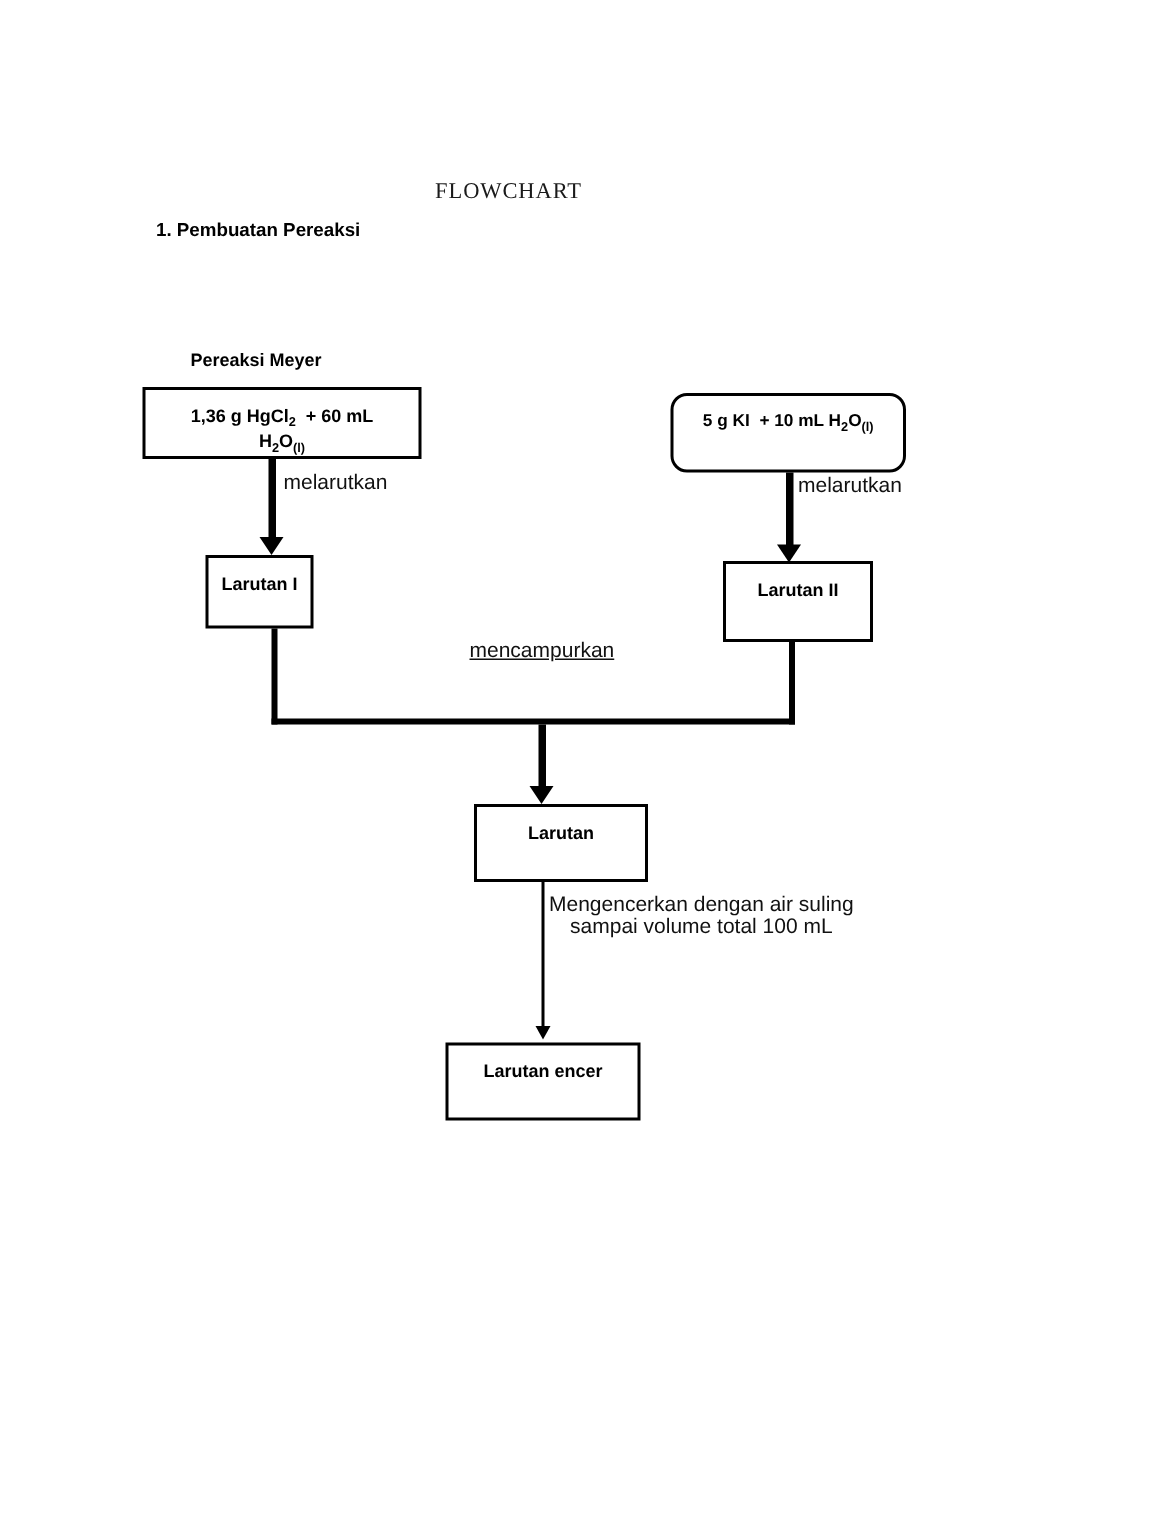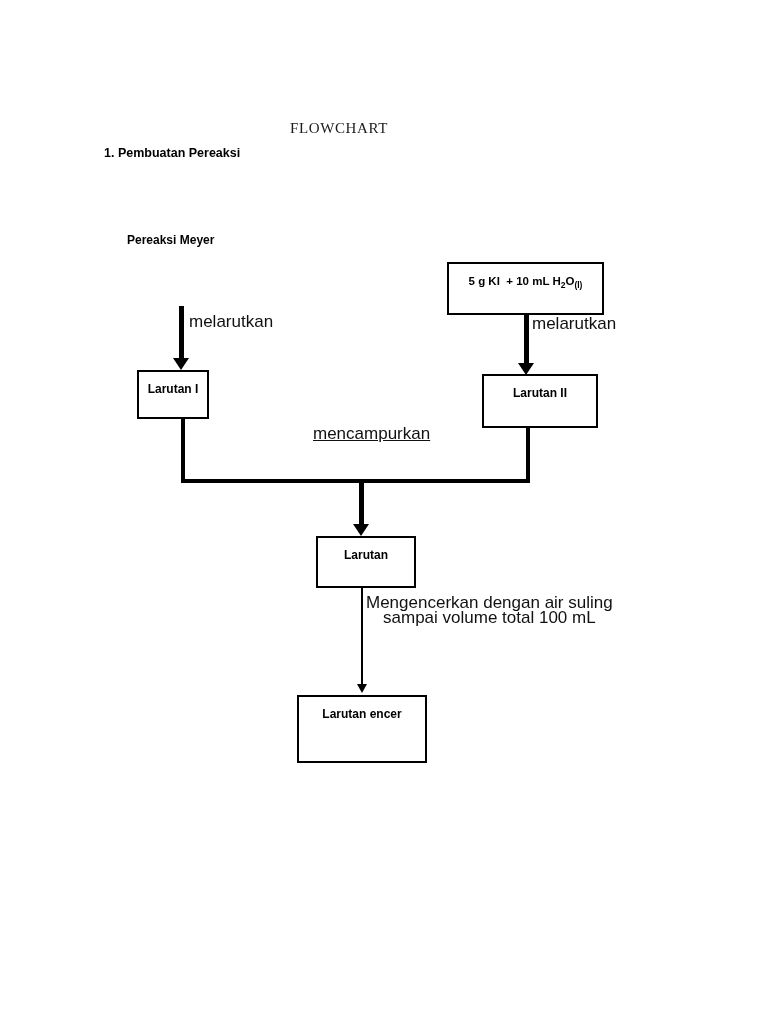--- a/index.html
+++ b/index.html
@@ -75,25 +75,25 @@
   }
   sub {
     font-size: 8.5px;
     vertical-align: baseline;
     position: relative;
     top: 3px;
   }
 
   
   #box-hgcl2   { left: 95px;  top: 258px; width: 186px; height: 48px; }
-  #box-ki      { left: 447px; top: 262px; width: 157px; height: 53px; }
+  #box-ki      { left: 447px; top: 262px; width: 157px; height: 53px; border-radius: 11px; }
   #box-lar1    { left: 137px; top: 370px; width: 72px;  height: 49px; }
-  #box-lar2    { left: 482px; top: 374px; width: 116px;  height: 54px; }
-  #box-lar     { left: 316px; top: 536px; width: 100px;  height: 52px; }
-  #box-encer   { left: 297px; top: 695px; width: 130px; height: 68px; }
+  #box-lar2    { left: 482px; top: 374px; width: 100px;  height: 54px; }
+  #box-lar     { left: 316px; top: 536px; width: 116px;  height: 52px; }
+  #box-encer   { left: 297px; top: 695px; width: 130px; height: 52px; }
 
   
   .vline {
     position: absolute;
     background: #000;
   }
   .hline {
     position: absolute;
     background: #000;
   }
@@ -126,21 +126,21 @@
   #merge-stem  { left: 359px; top: 483px; width: 5px;  height: 45px; }
   #merge-head  { left: 353px; top: 524px; }
 
   
   #thin-stem   { left: 361px; top: 588px; width: 2px; height: 100px; }
   #thin-head   { left: 357px; top: 684px; }
 
   
   .edge-label {
     position: absolute;
-    font-size: 17px;
+    font-size: 14px;
     font-weight: normal;
     color: #111;
     line-height: 15px;
     white-space: pre-line;
   }
   #lbl-melarutkan-left  { left: 189px; top: 314px; }
   #lbl-melarutkan-right { left: 532px; top: 316px; }
   #lbl-mencampurkan     { left: 313px; top: 426px; text-decoration: underline; }
   #lbl-mengencerkan     { left: 366px; top: 595px; text-align: center; }
 </style>
@@ -149,20 +149,23 @@
 
 <div class="page">
 
   <div class="doc-title">FLOWCHART</div>
 
   <div class="section-heading">1. Pembuatan
 Pereaksi</div>
 
   <div class="sub-heading">Pereaksi Meyer</div>
 
+  <div class="box" id="box-hgcl2">
+    <div class="box-text">1,36 g HgCl<sub>2</sub> &nbsp;+ 60 mL<br>H<sub>2</sub>O<sub>(l)</sub></div>
+  </div>
 
   <div class="box" id="box-ki">
     <div class="box-text small">5 g KI &nbsp;+ 10 mL H<sub>2</sub>O<sub>(l)</sub></div>
   </div>
 
   <div class="box" id="box-lar1">
     <div class="box-text">Larutan I</div>
   </div>
 
   <div class="box" id="box-lar2">

